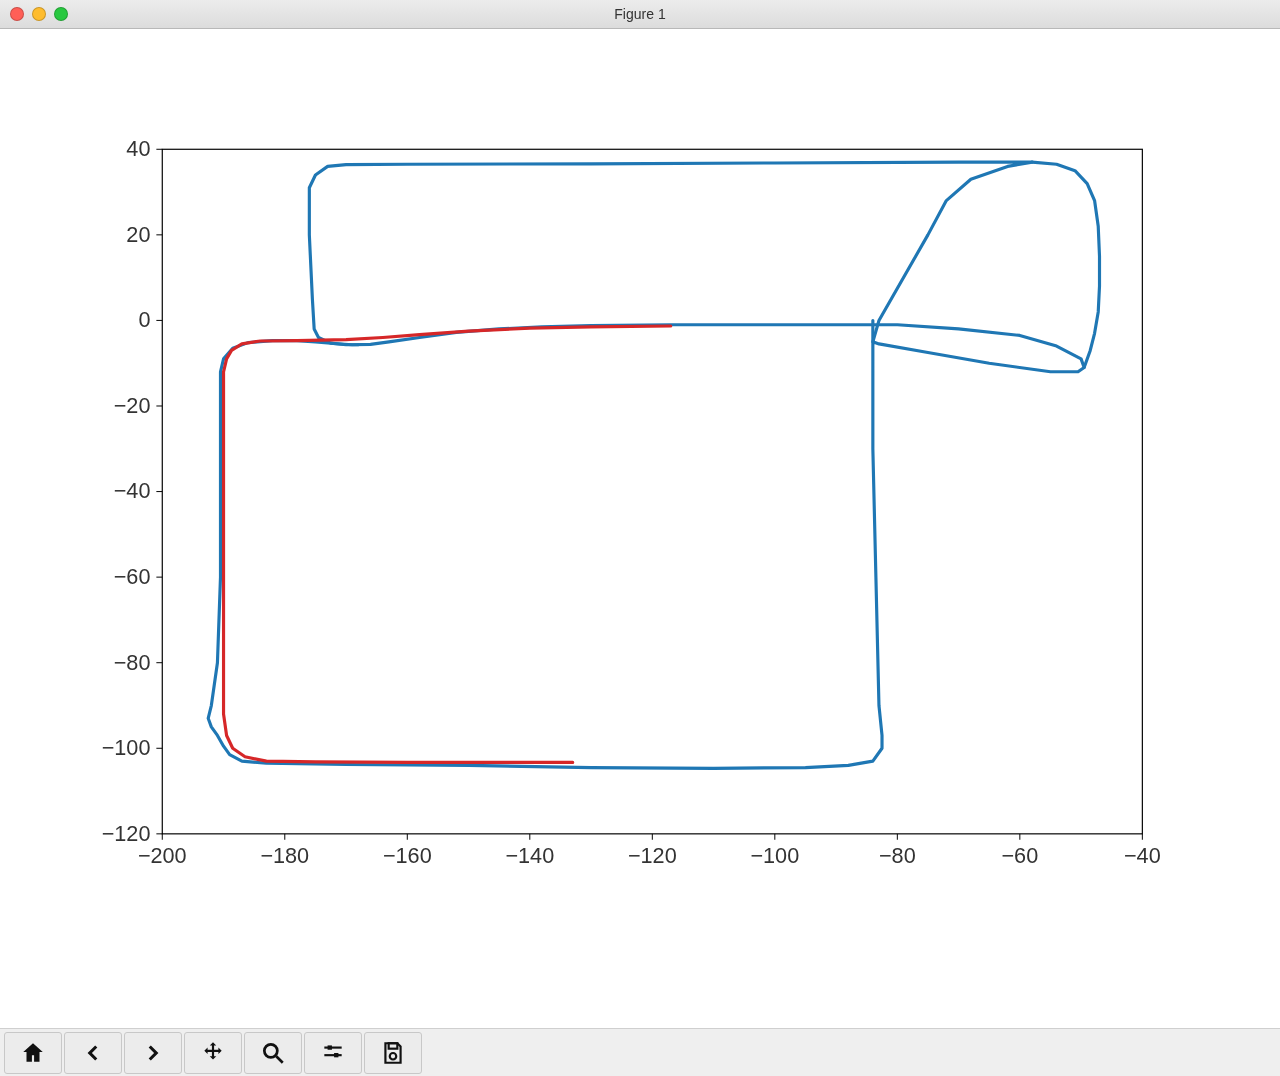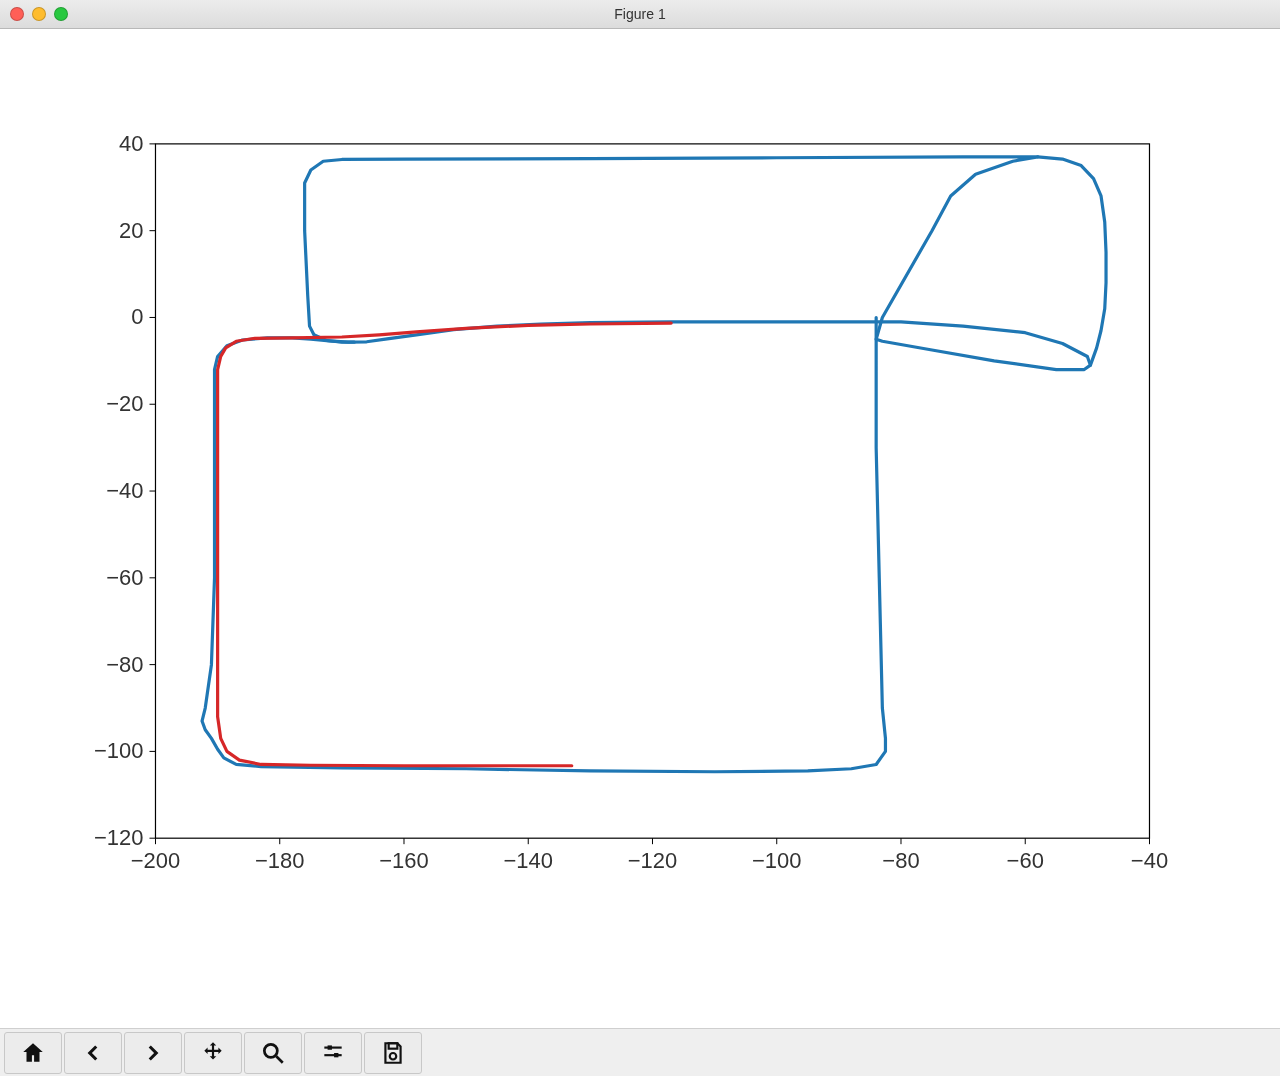--- a/index.html
+++ b/index.html
@@ -11,20 +11,21 @@
     background: #fff;
     overflow: hidden;
   }
   .window {
     width: 1280px;
     height: 1076px;
     display: flex;
     flex-direction: column;
     background: #fff;
     box-sizing: border-box;
+    gap: 7px;
   }
   .titlebar {
     height: 28px;
     background: linear-gradient(#ececec, #dcdcdc);
     border-bottom: 1px solid #b8b8b8;
     display: flex;
     align-items: center;
     position: relative;
   }
   .traffic-lights {

